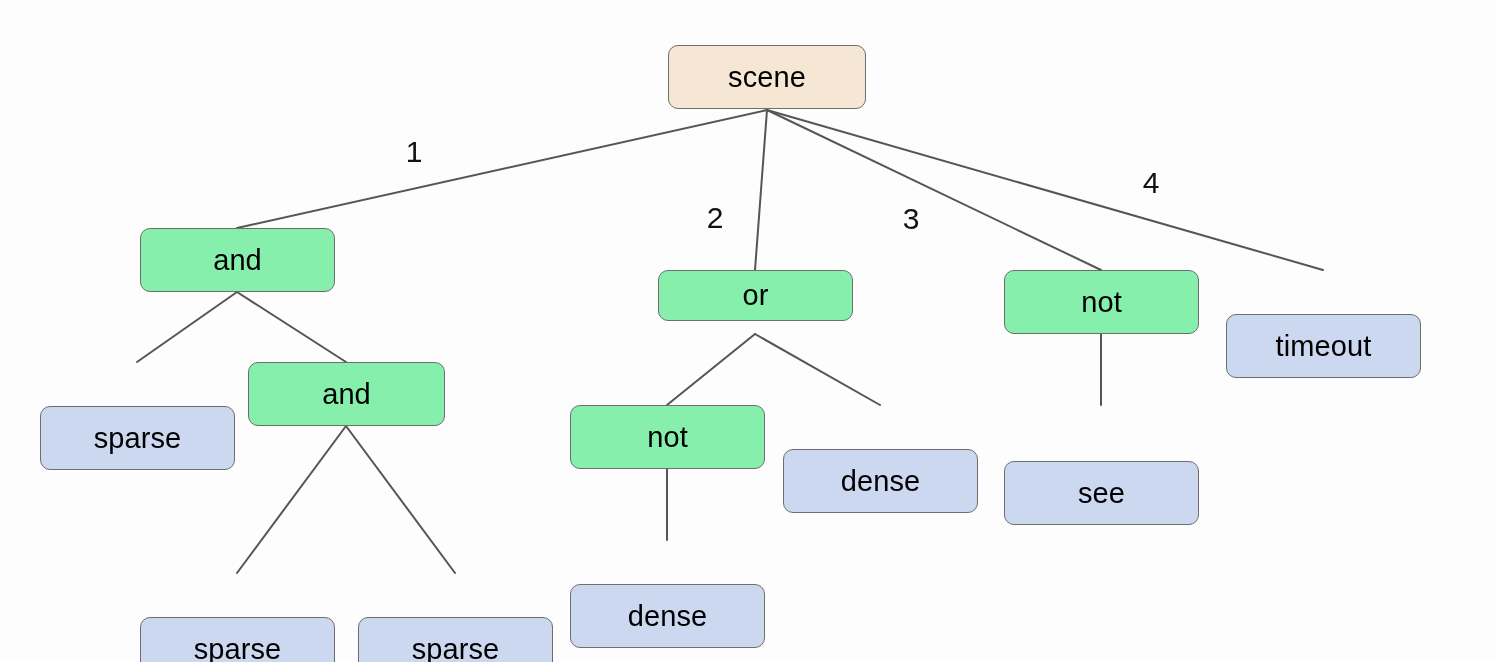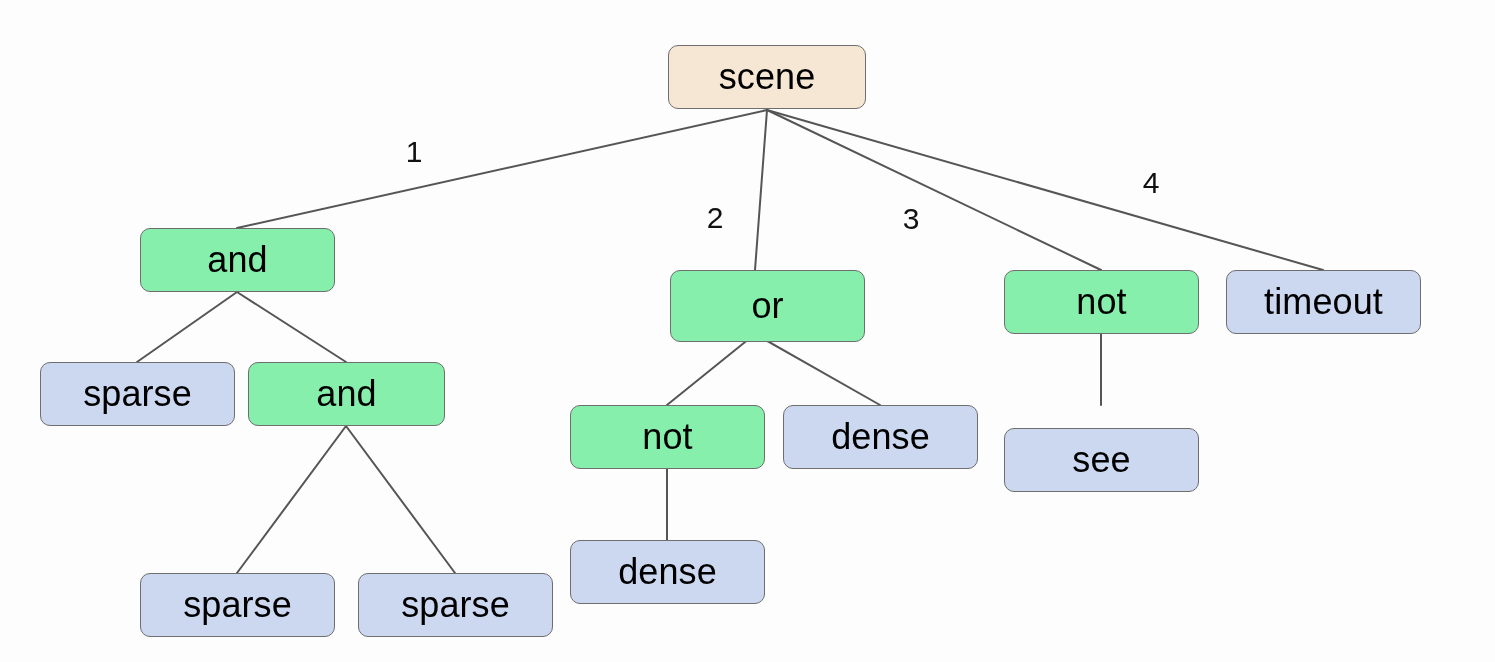--- a/index.html
+++ b/index.html
@@ -26,28 +26,28 @@
   }
   .node {
     position: absolute;
     box-sizing: border-box;
     border: 1.6px solid #6e6e6e;
     border-radius: 10px;
     display: flex;
     align-items: center;
     justify-content: center;
     font-family: "Liberation Sans", sans-serif;
-    font-size: 36px;
+    font-size: 29px;
     line-height: 1;
     color: #000000;
     letter-spacing: 0.1px;
   }
   .node-root  { background: #f6e7d4; }
   .node-op    { background: #86efac; }
-  .node-leaf  { background: #ccd7f0; }
+  .node-leaf  { background: #ccd7f0; margin-top: 44px; }
   .edge-label {
     position: absolute;
     font-family: "Liberation Sans", sans-serif;
     font-size: 30px;
     line-height: 1;
     color: #111111;
     transform: translate(-50%, -50%);
     white-space: nowrap;
   }
 </style>
@@ -81,36 +81,36 @@
       </div>
       <div class="node node-op" style="left: 248px; top: 362px; width: 197px; height: 64px;">
         <span>and</span>
       </div>
       <div class="node node-leaf" style="left: 140px; top: 573px; width: 195px; height: 64px;">
         <span>sparse</span>
       </div>
       <div class="node node-leaf" style="left: 358px; top: 573px; width: 195px; height: 64px;">
         <span>sparse</span>
       </div>
-      <div class="node node-op" style="left: 658px; top: 270px; width: 195px; height: 72px; margin-left: 12px;">
+      <div class="node node-op" style="left: 658px; top: 270px; width: 195px; height: 51px;">
         <span>or</span>
       </div>
       <div class="node node-op" style="left: 570px; top: 405px; width: 195px; height: 64px;">
         <span>not</span>
       </div>
       <div class="node node-leaf" style="left: 783px; top: 405px; width: 195px; height: 64px;">
         <span>dense</span>
       </div>
       <div class="node node-leaf" style="left: 570px; top: 540px; width: 195px; height: 64px;">
         <span>dense</span>
       </div>
       <div class="node node-op" style="left: 1004px; top: 270px; width: 195px; height: 64px;">
         <span>not</span>
       </div>
-      <div class="node node-leaf" style="left: 1004px; top: 428px; width: 195px; height: 64px;">
+      <div class="node node-leaf" style="left: 1004px; top: 417px; width: 195px; height: 64px;">
         <span>see</span>
       </div>
       <div class="node node-leaf" style="left: 1226px; top: 270px; width: 195px; height: 64px;">
         <span>timeout</span>
       </div>
     </div>
   <div id="label-layer">
       <div class="edge-label" style="left: 414px; top: 152px;">1</div>
       <div class="edge-label" style="left: 715px; top: 218px;">2</div>
       <div class="edge-label" style="left: 911px; top: 219px;">3</div>

